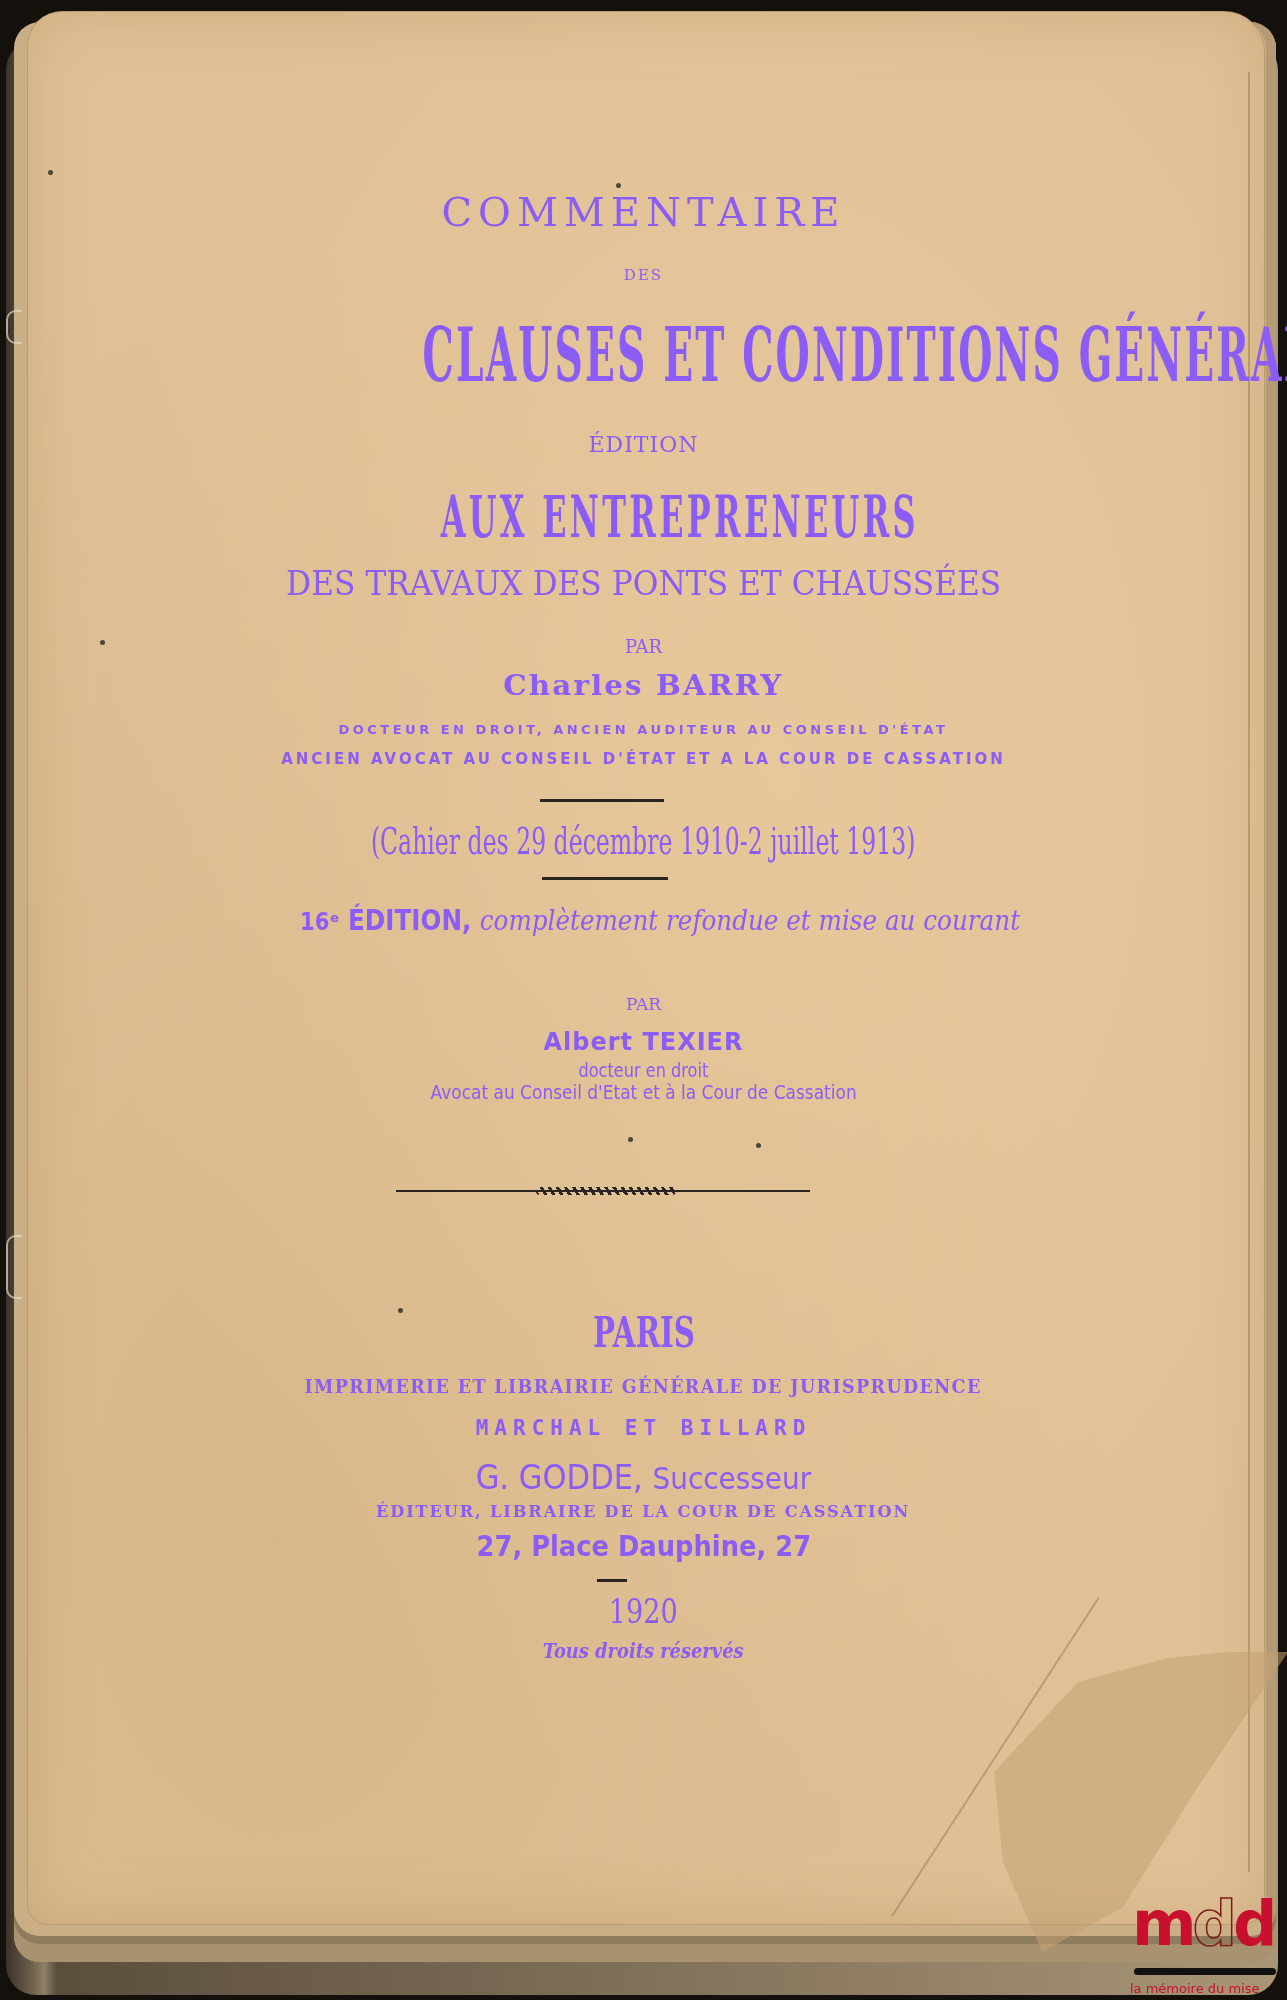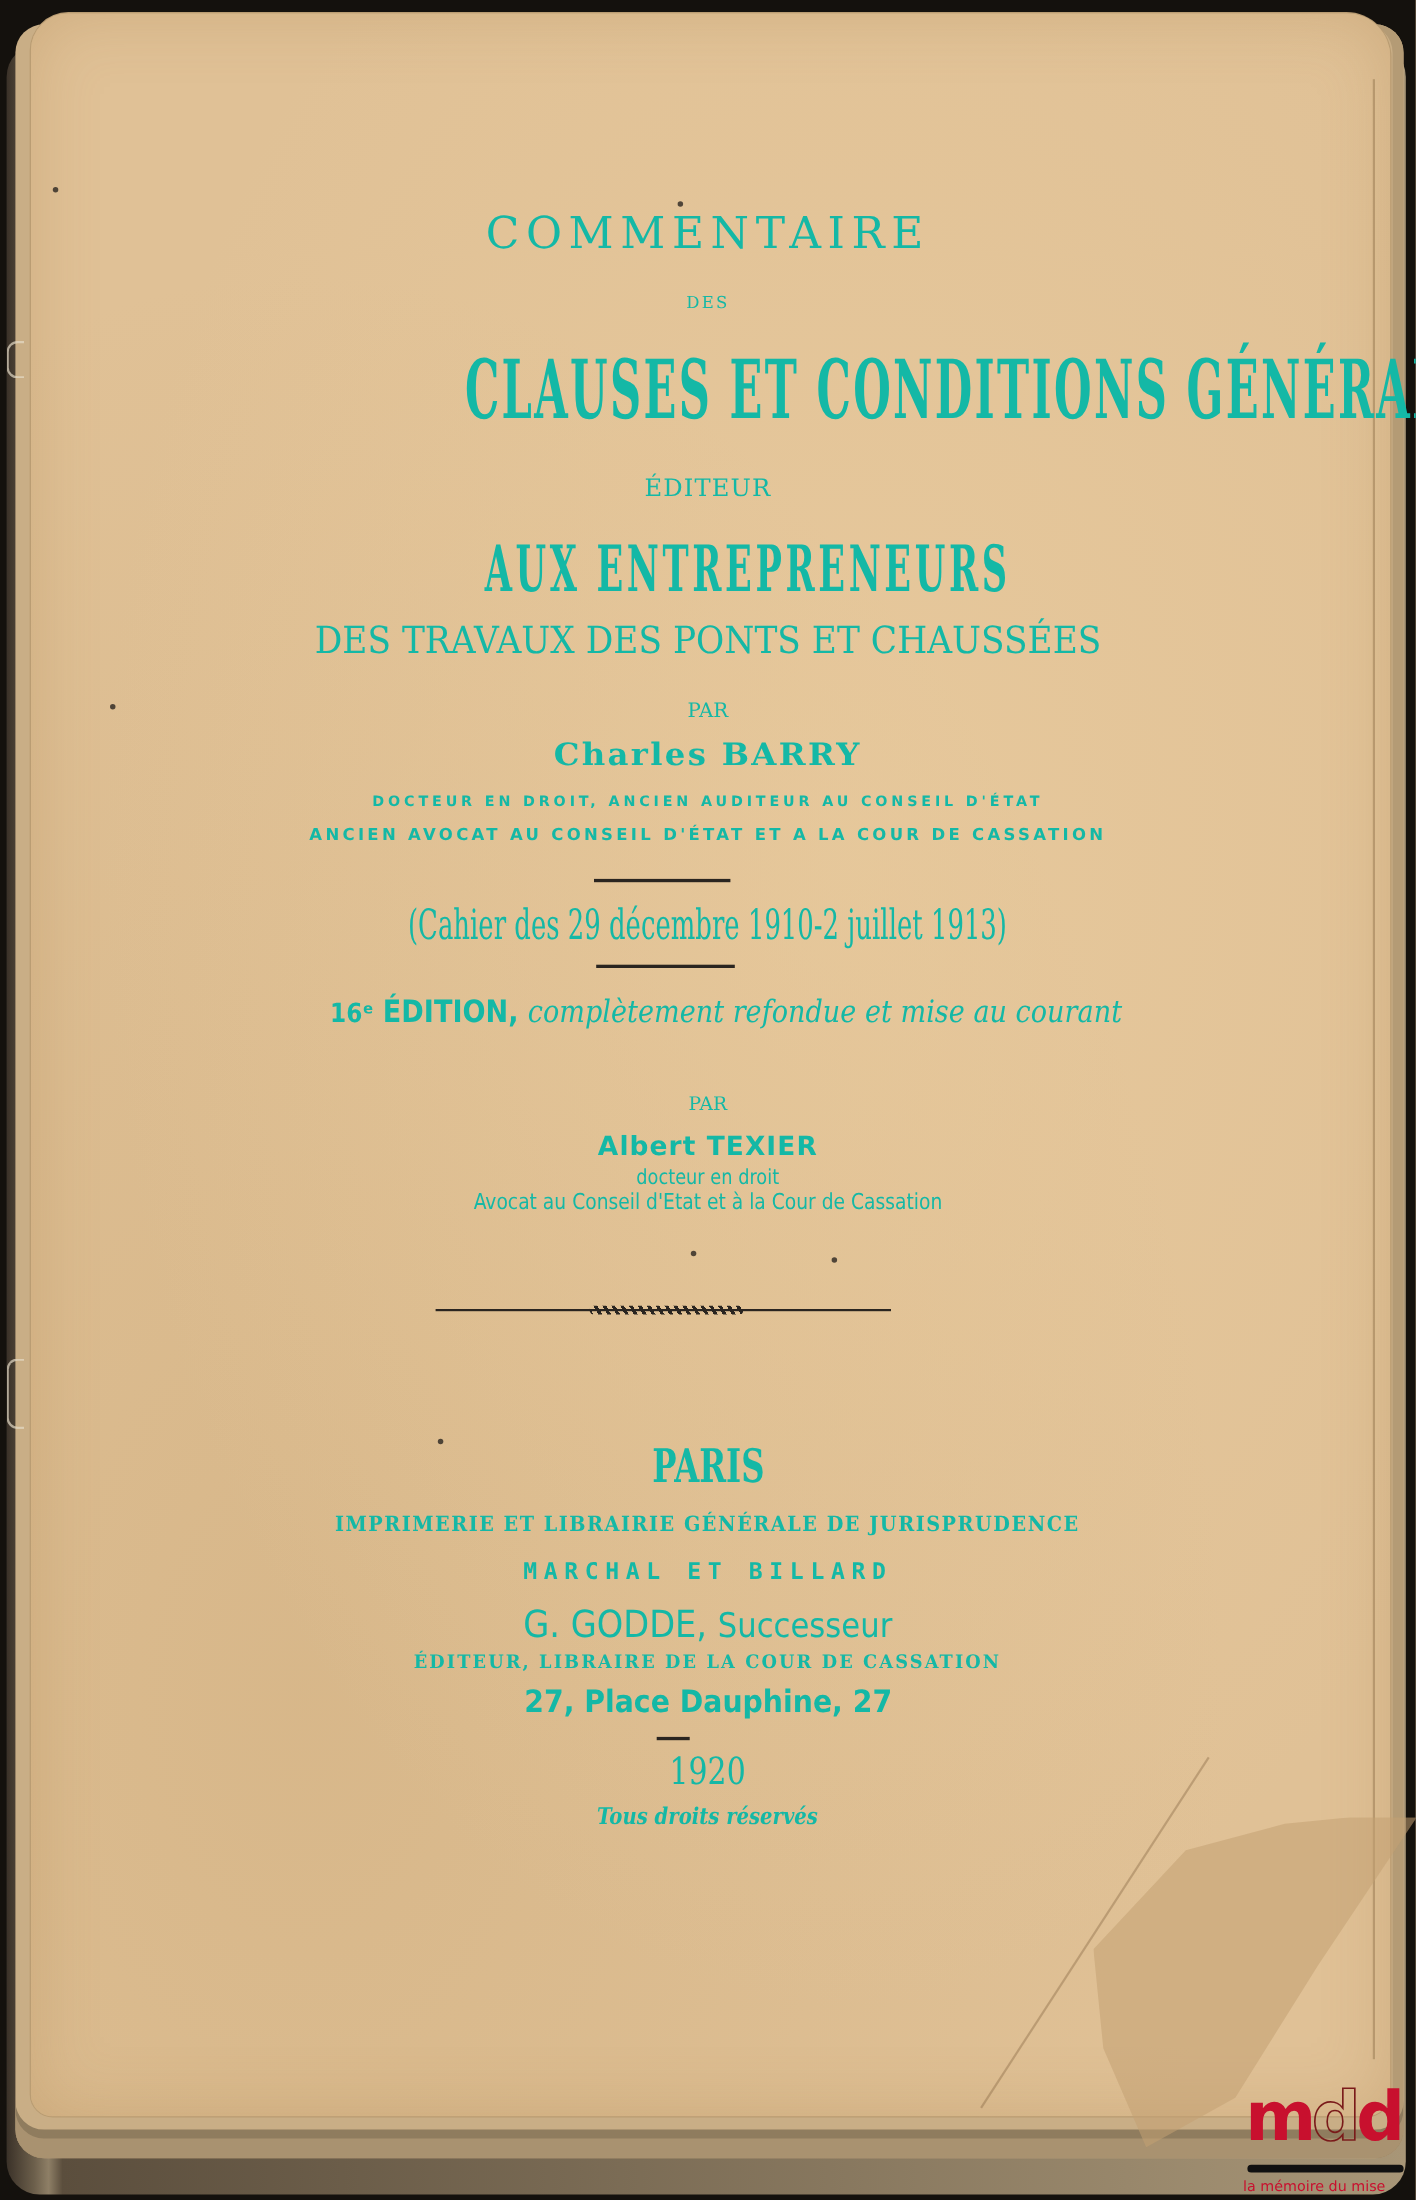--- a/index.html
+++ b/index.html
@@ -35,21 +35,21 @@
   }
   .torn-flap {
     position:absolute; left:960px; top:1640px; width:300px; height:300px;
     background:rgba(195,160,115,0.55);
     clip-path: polygon(30% 10%, 60% 2%, 80% 0%, 100% 0%, 70% 45%, 45% 85%, 18% 100%, 5% 70%, 2% 40%);
   }
   .crease {
     position:absolute; left:1070px; top:1585px; width:2px; height:380px;
     background:rgba(120,90,55,0.35); transform:rotate(33deg); transform-origin:top left;
   }
-  .ink { color:#14b8a6; }
+  .ink { color:#8b5cf6; }
   .line {
     position:absolute; left:0; width:1287px; text-align:center; white-space:nowrap;
     line-height:1;
   }
   .condensed { display:inline-block; transform-origin:center; }
   .t-commentaire { top:192px; font-size:40px; letter-spacing:6px; }
   .t-des { top:268px; font-size:15px; letter-spacing:2px; }
   .t-clauses { top:318px; font-size:74px; font-weight:bold; }
   .t-clauses .condensed { transform:scaleX(0.53); letter-spacing:4px; }
   .t-imposees { top:434px; font-size:22px; letter-spacing:1px; }
@@ -127,21 +127,21 @@
 <div class="speck" style="left:48px;top:170px"></div>
 <div class="speck" style="left:100px;top:640px"></div>
 <div class="speck" style="left:628px;top:1137px"></div>
 <div class="speck" style="left:756px;top:1143px"></div>
 <div class="speck" style="left:398px;top:1308px"></div>
 <div class="speck" style="left:616px;top:183px"></div>
 
 <div class="line ink t-commentaire">COMMENTAIRE</div>
 <div class="line ink t-des">DES</div>
 <div class="line ink t-clauses"><span class="condensed">CLAUSES ET CONDITIONS GÉNÉRALES</span></div>
-<div class="line ink t-imposees">ÉDITEUR</div>
+<div class="line ink t-imposees">ÉDITION</div>
 <div class="line ink t-aux"><span class="condensed">AUX ENTREPRENEURS</span></div>
 <div class="line ink t-travaux"><span class="condensed">DES TRAVAUX DES PONTS ET CHAUSSÉES</span></div>
 
 <div class="line ink t-par1">PAR</div>
 <div class="line ink t-barry"><span class="condensed">Charles BARRY</span></div>
 <div class="line ink t-docteur">DOCTEUR EN DROIT, ANCIEN AUDITEUR AU CONSEIL D'ÉTAT</div>
 <div class="line ink t-ancien">ANCIEN AVOCAT AU CONSEIL D'ÉTAT ET A LA COUR DE CASSATION</div>
 
 <div class="rule rule1"></div>
 <div class="line ink t-cahier"><span class="condensed">(Cahier des 29 décembre 1910-2 juillet 1913)</span></div>

